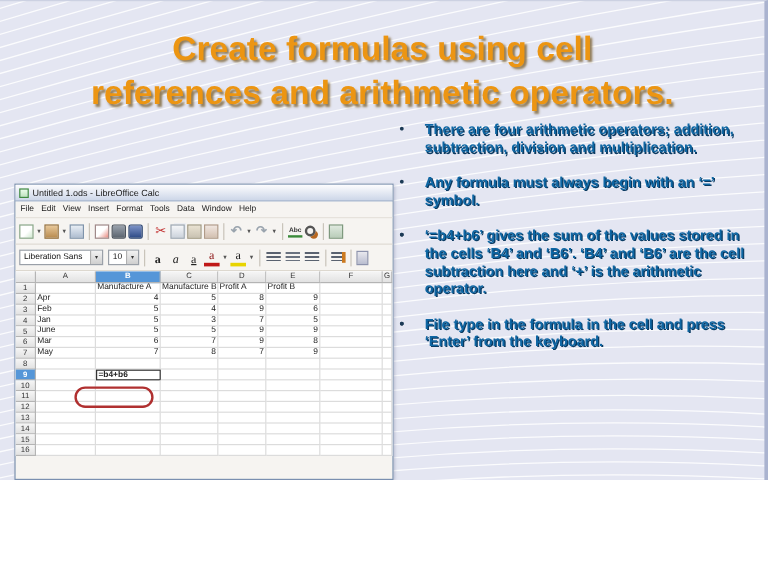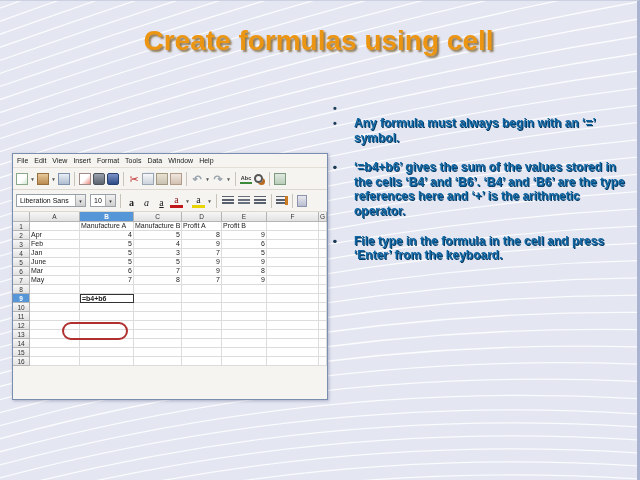--- a/index.html
+++ b/index.html
@@ -1,17 +1,17 @@
 <!DOCTYPE html>
 <html><head>
 <meta charset="utf-8">
 <style>
   html,body{margin:0;padding:0;}
   body{width:640px;height:480px;overflow:hidden;font-family:"Liberation Sans",sans-serif;}
-  .slide{position:relative;width:640px;height:480px;background:#e4e6f2;overflow:hidden;
+  .slide{position:relative;width:640px;height:400px;background:#e4e6f2;overflow:hidden;
          border-right:3px solid #aab3cf;border-top:1px solid #ccd1e2;box-sizing:border-box;}
   svg.bg{position:absolute;left:0;top:0;width:100%;height:100%;}
 
   
   .title{position:absolute;top:22px;left:0;width:100%;text-align:center;z-index:2;
          font-size:28px;font-weight:bold;color:#ec9512;line-height:1.32;
          text-shadow:2px 2px 2px #8f7a55;}
   .bullets{position:absolute;left:330px;top:100px;width:304px;margin:0;padding:0;
            list-style:none;z-index:2;}
   .bullets li{position:relative;padding-left:24px;margin:0 0 15px 0;
@@ -104,32 +104,37 @@
 </head>
 <body>
 
 <div class="slide">
   <svg class="bg" id="waves" viewBox="0 0 640 480" preserveAspectRatio="none">
       <path d="M-30 -60 Q320 -188 670 -300 M-30 -47 Q320 -175 670 -287 M-30 -34 Q320 -162 670 -274 M-30 -21 Q320 -149 670 -261 M-30 -8 Q320 -136 670 -248 M-30 5 Q320 -122.6875 670 -233.22916666666666 M-30 18 Q320 -108.875 670 -215.625 M-30 31 Q320 -95.0625 670 -198.02083333333334 M-30 44 Q320 -81.25 670 -180.41666666666666 M-30 57 Q320 -67.4375 670 -162.8125 M-30 70 Q320 -53.62500000000001 670 -145.20833333333334 M-30 83 Q320 -39.81249999999999 670 -127.60416666666666 M-30 96 Q320 -26 670 -110 M-30 109 Q320 -12.187500000000007 670 -92.39583333333334 M-30 122 Q320 1.624999999999993 670 -74.79166666666669 M-30 135 Q320 15.4375 670 -57.1875 M-30 148 Q320 29.250000000000007 670 -39.583333333333314 M-30 161 Q320 43.06249999999999 670 -21.979166666666686 M-30 174 Q320 56.875 670 -4.375 M-30 187 Q320 70.68750000000001 670 13.229166666666686 M-30 200 Q320 84.5 670 30.833333333333343 M-30 213 Q320 98.3125 670 48.4375 M-30 226 Q320 112.12500000000001 670 66.04166666666669 M-30 239 Q320 125.93749999999999 670 83.64583333333331 M-30 252 Q320 139.75 670 101.25 M-30 265 Q320 153.5625 670 118.85416666666669 M-30 278 Q320 167.375 670 136.45833333333334 M-30 291 Q320 181.1875 670 154.0625 M-30 304 Q320 195 670 171.66666666666666 M-30 317 Q320 208.8125 670 189.27083333333331 M-30 330 Q320 222.625 670 206.875 M-30 343 Q320 236.43749999999997 670 224.47916666666669 M-30 356 Q320 250.25 670 242.08333333333334 M-30 369 Q320 264.0625 670 259.6875 M-30 382 Q320 277.875 670 277.29166666666663 M-30 395 Q320 291.68749999999994 670 294.8958333333333 M-30 408 Q320 305.5 670 312.5 M-30 421 Q320 319.3125 670 330.10416666666663 M-30 434 Q320 333.125 670 347.70833333333337 M-30 447 Q320 346.9375 670 365.3125 M-30 460 Q320 360.75000000000006 670 382.9166666666667 M-30 473 Q320 374.5625 670 400.52083333333337 M-30 486 Q320 388 670 416 M-30 499 Q320 401 670 429 M-30 512 Q320 414 670 442 M-30 525 Q320 427 670 455 M-30 538 Q320 440 670 468 M-30 551 Q320 453 670 481 M-30 564 Q320 466 670 494 M-30 577 Q320 479 670 507 M-30 590 Q320 492 670 520 M-30 603 Q320 505 670 533 M-30 616 Q320 518 670 546 M-30 629 Q320 531 670 559 M-30 642 Q320 544 670 572 M-30 655 Q320 557 670 585 M-30 668 Q320 570 670 598 M-30 681 Q320 583 670 611 " fill="none" stroke="#ffffff" stroke-width="1.3" opacity="0.85"></path>
     </svg>
 
   <div class="title">
     <div>Create formulas using cell</div>
+    <div>references and arithmetic operators.</div>
   </div>
 
   <ul class="bullets" id="bullets">
-      <li><span class="mark">•</span></li>
+      <li><span class="mark">•</span><span class="bt">There are four arithmetic operators; addition, subtraction, division and multiplication.</span></li>
       <li><span class="mark">•</span><span class="bt">Any formula must always begin with an ‘=’ symbol.</span></li>
       <li><span class="mark">•</span></li>
-      <li><span class="mark">•</span><span class="bt">‘=b4+b6’ gives the sum of the values stored in the cells ‘B4’ and ‘B6’. ‘B4’ and ‘B6’ are the type references here and ‘+’ is the arithmetic operator.</span></li>
+      <li><span class="mark">•</span><span class="bt">‘=b4+b6’ gives the sum of the values stored in the cells ‘B4’ and ‘B6’. ‘B4’ and ‘B6’ are the cell subtraction here and ‘+’ is the arithmetic operator.</span></li>
       <li><span class="mark">•</span></li>
       <li><span class="mark">•</span><span class="bt">File type in the formula in the cell and press ‘Enter’ from the keyboard.</span></li>
     </ul>
 
   <div class="calc">
+    <div class="tbar">
+      <span class="calcicon"></span>
+      <span class="ttext">Untitled 1.ods - LibreOffice Calc</span>
+    </div>
     <div class="menubar" id="menubar">
         <span>File</span>
         <span>Edit</span>
         <span>View</span>
         <span>Insert</span>
         <span>Format</span>
         <span>Tools</span>
         <span>Data</span>
         <span>Window</span>
         <span>Help</span>

